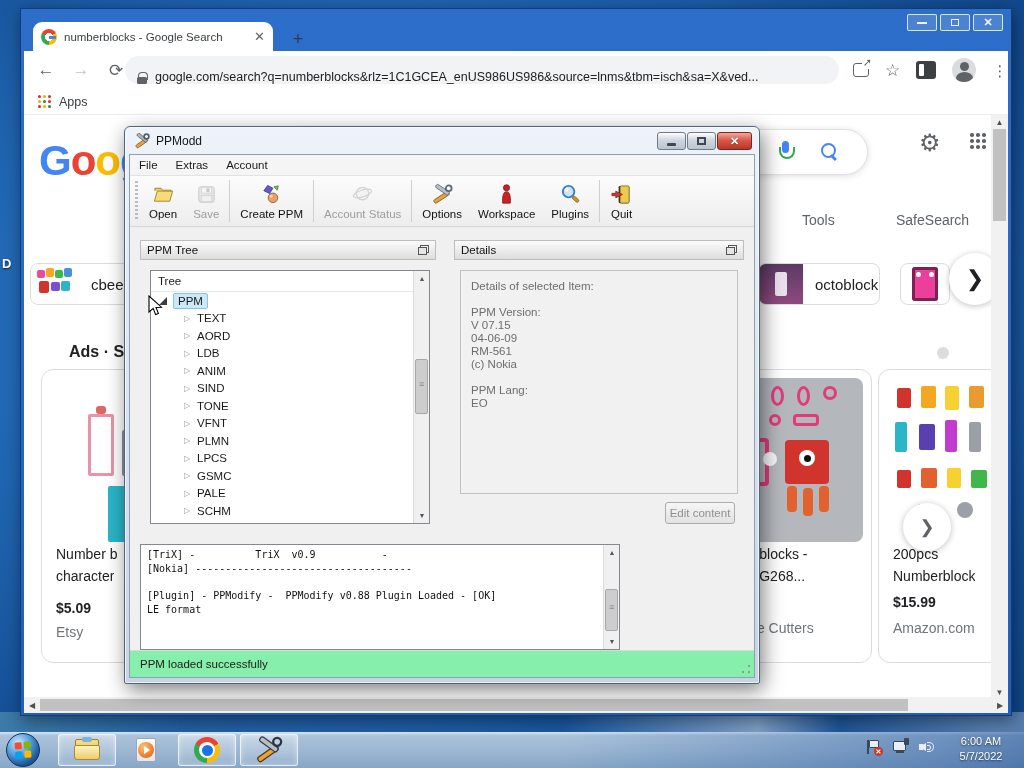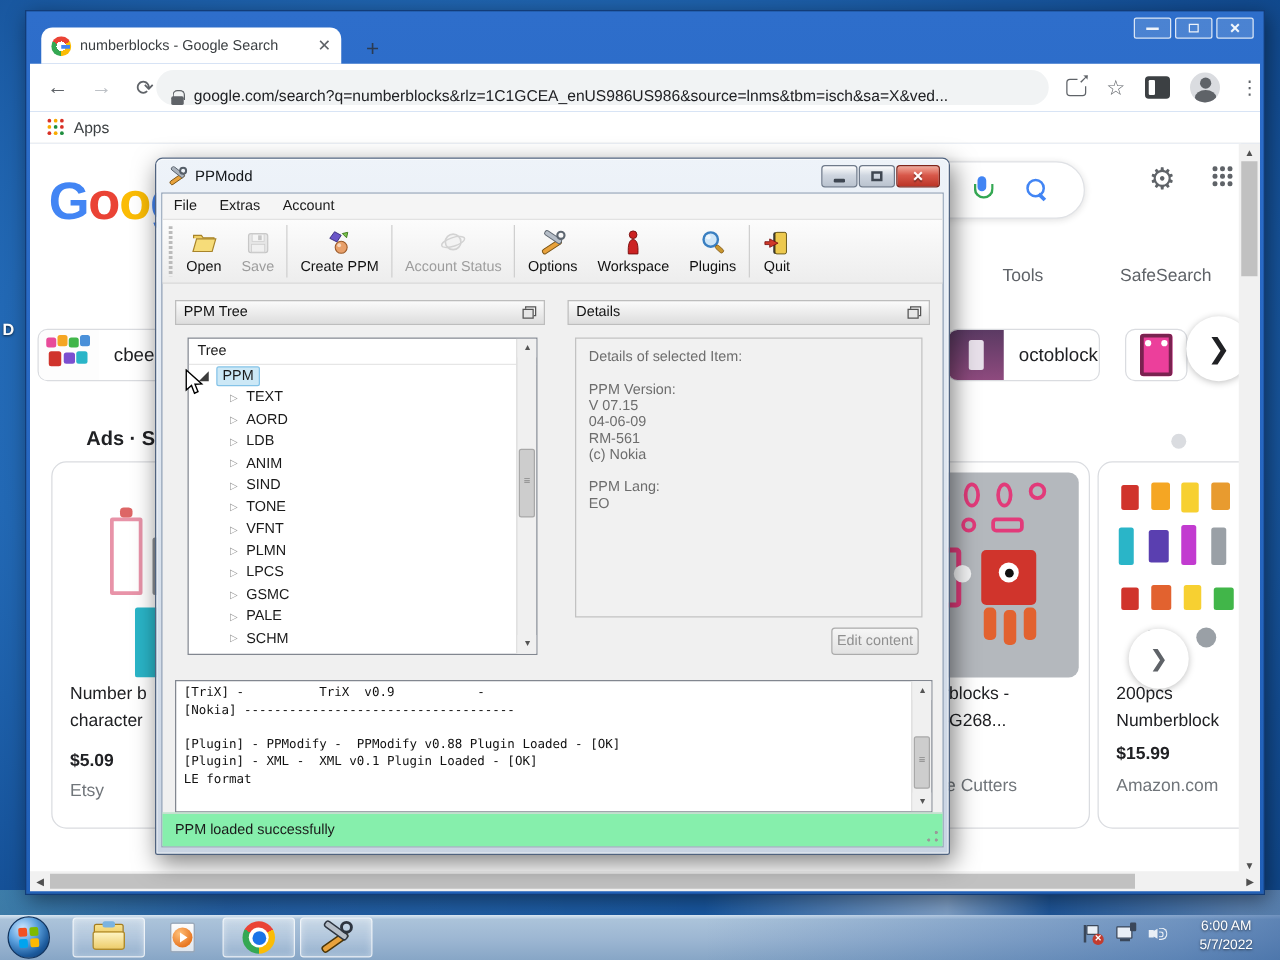--- a/index.html
+++ b/index.html
@@ -135,21 +135,21 @@
 .trow.child{padding-left:31px}
 .exp-arrow{width:0;height:0;border-style:solid;border-width:0 0 8px 8px;border-color:transparent transparent #3c3c3c transparent;margin-right:6px}
 .selnode{background:#cce8f6;border:1px solid #84c3e8;border-radius:2px;padding:0 4px;line-height:14px}
 .tscroll{position:absolute;right:0;top:0;width:16px;height:100%;background:#f0f0f0;border-left:1px solid #dcdcdc}
 .tthumb{position:absolute;left:1px;top:88px;width:13px;height:55px;background:#cdcdcd;border:1px solid #a8a8a8;border-radius:2px}
 .tthumb::after{content:"≡";position:absolute;left:3px;top:50%;margin-top:-8px;font-size:9px;color:#888}
 .scar{position:absolute;left:0;width:16px;height:15px;display:grid;place-items:center;font-size:7px;color:#555;background:#f0f0f0}
 .detailsbox{position:absolute;left:330px;top:115px;width:278px;height:224px;background:#f1f1f1;border:1px solid #c2c2c2;padding:9px 10px;overflow:hidden}
 .dline{font-size:11.5px;color:#6d6d6d;min-height:13px;line-height:13px}
 .editbtn{position:absolute;left:535px;top:347px;width:70px;height:22px;background:linear-gradient(#f6f6f6,#e2e2e2);border:1px solid #ababab;border-radius:3px;font-size:11.5px;color:#8f8f8f;display:grid;place-items:center}
-.logbox{position:absolute;left:10px;top:389px;width:606px;height:106px;background:#fff;border:1px solid #828790;overflow:hidden;padding:3px 6px}
+.logbox{position:absolute;left:10px;top:389px;width:480px;height:106px;background:#fff;border:1px solid #828790;overflow:hidden;padding:3px 6px}
 .logline{font-family:"DejaVu Sans Mono",monospace;font-size:10px;line-height:13.8px;white-space:pre;color:#111;min-height:13.8px}
 .lscroll{position:absolute;right:0;top:0;width:16px;height:100%;background:#f0f0f0;border-left:1px solid #dcdcdc}
 .lthumb{position:absolute;left:1px;top:44px;width:13px;height:42px;background:#cdcdcd;border:1px solid #a8a8a8;border-radius:2px}
 .lthumb::after{content:"≡";position:absolute;left:3px;top:50%;margin-top:-8px;font-size:9px;color:#888}
 .pstatus{position:absolute;left:0;right:0;bottom:0;height:27px;border-top:1px solid #dadada;display:flex;align-items:center;padding-left:10px;font-size:11.5px;color:#1a1a1a;background:#86efac}
 .sizegrip{position:absolute;right:2px;bottom:2px;width:12px;height:12px;
   background:radial-gradient(circle at 9px 3px,#999 1px,transparent 1.5px),radial-gradient(circle at 9px 9px,#999 1px,transparent 1.5px),radial-gradient(circle at 3px 9px,#999 1px,transparent 1.5px)}
 
 
 .taskbar{position:absolute;left:0;top:732px;width:1024px;height:36px;z-index:10;
@@ -552,21 +552,20 @@
         <div class="dline">PPM Lang:</div>
         <div class="dline">EO</div>
       </div>
       <div class="editbtn">Edit content</div>
 
       <div class="logbox">
         <div class="logline">[TriX] -          TriX  v0.9           -</div>
         <div class="logline">[Nokia] ------------------------------------</div>
         <div class="logline"></div>
         <div class="logline">[Plugin] - PPModify -  PPModify v0.88 Plugin Loaded - [OK]</div>
-        <div class="logline">[Plugin] - XML -  XML v0.1 Plugin Loaded - [OK]</div>
         <div class="logline">LE format</div>
         <div class="lscroll">
           <span class="scar" style="top:0">▲</span>
           <span class="lthumb"></span>
           <span class="scar" style="bottom:0">▼</span>
         </div>
       </div>
 
       <div class="pstatus">
         <span>PPM loaded successfully</span>

